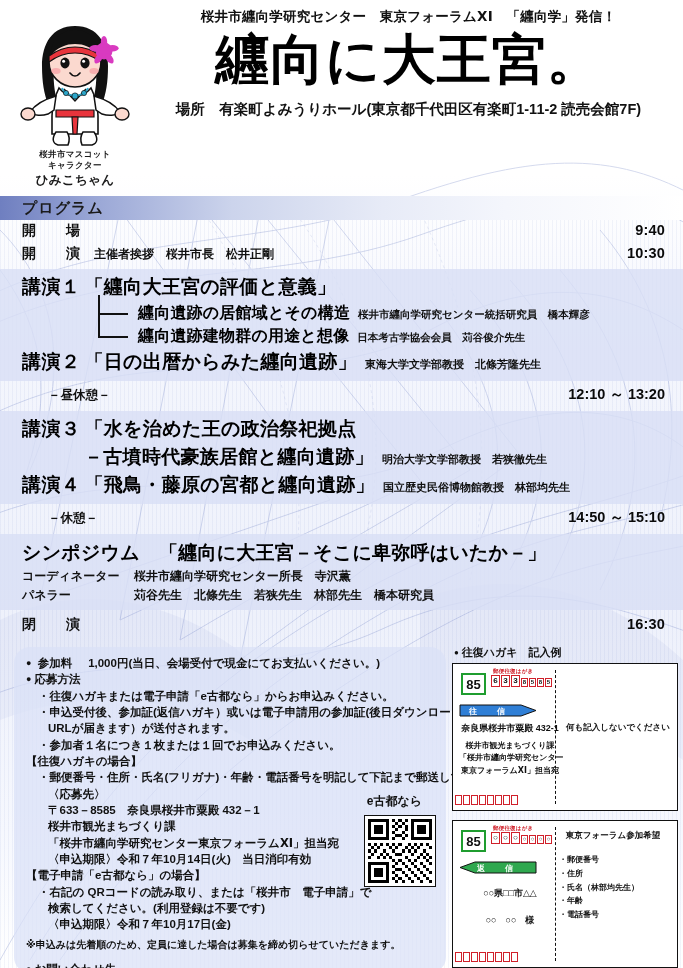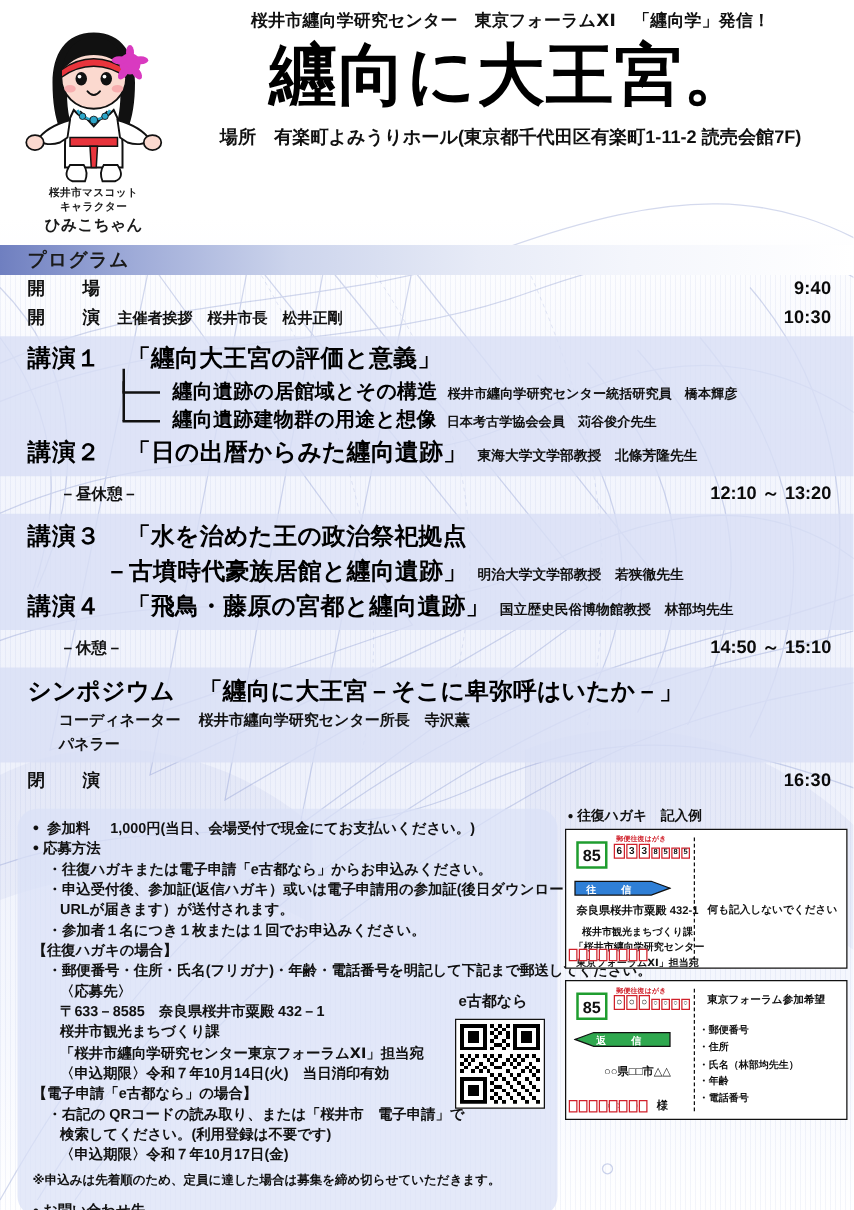--- a/index.html
+++ b/index.html
@@ -174,21 +174,21 @@
     font-size: 19px;
     font-weight: bold;
     color: #000;
     letter-spacing: .5px;
     white-space: nowrap;
   }
   .lec-title {
     font-size: 19px;
     font-weight: bold;
     color: #000;
-    margin-left: 21px;
+    margin-left: 4px;
     letter-spacing: .3px;
     white-space: nowrap;
   }
   .lec-title.cont {
     margin-left: 0;
   }
   .lec-speaker {
     font-size: 11px;
     font-weight: bold;
     color: #111;
@@ -273,21 +273,20 @@
     font-weight: bold;
     color: #000;
     padding: 0 10px 0 22px;
     letter-spacing: .2px;
     white-space: nowrap;
   }
   .symp-row {
     display: flex;
     align-items: center;
     padding: 2px 10px 0 22px;
-    margin-left: 25px;
   }
   .symp-role {
     font-size: 12px;
     font-weight: bold;
     color: #111;
     width: 112px;
     flex: 0 0 112px;
   }
   .symp-names {
     font-size: 12px;
@@ -378,21 +377,21 @@
     content: "\25CF";
     font-size: 8px;
     margin-right: 3px;
     position: relative;
     top: -1px;
   }
   .card {
     position: relative;
     border: 1px solid #111;
     background: #fff;
-    height: 112px;
+    height: 148px;
     box-sizing: border-box;
     overflow: hidden;
   }
   .card + .card { margin-top: 9px; }
   .card-divider {
     position: absolute;
     left: 102px;
     top: 6px;
     bottom: 6px;
     width: 0;
@@ -704,20 +703,21 @@
     </div>
 
     <div class="symp-block">
       <div class="symp-title">シンポジウム　「纒向に大王宮－そこに卑弥呼はいたか－」</div>
       <div class="symp-row">
         <span class="symp-role">コーディネーター</span>
         <span class="symp-names">桜井市纒向学研究センター所長　寺沢薫</span>
       </div>
       <div class="symp-row">
         <span class="symp-role">パネラー</span>
+        <span class="symp-names">苅谷先生　北條先生　若狭先生　林部先生　橋本研究員</span>
       </div>
     </div>
 
     <div class="prow" style="padding-top:6px">
       <span class="spaced">閉　演</span>
       <span class="time">16:30</span>
     </div>
   </div>
 
   <div class="apply-area">

